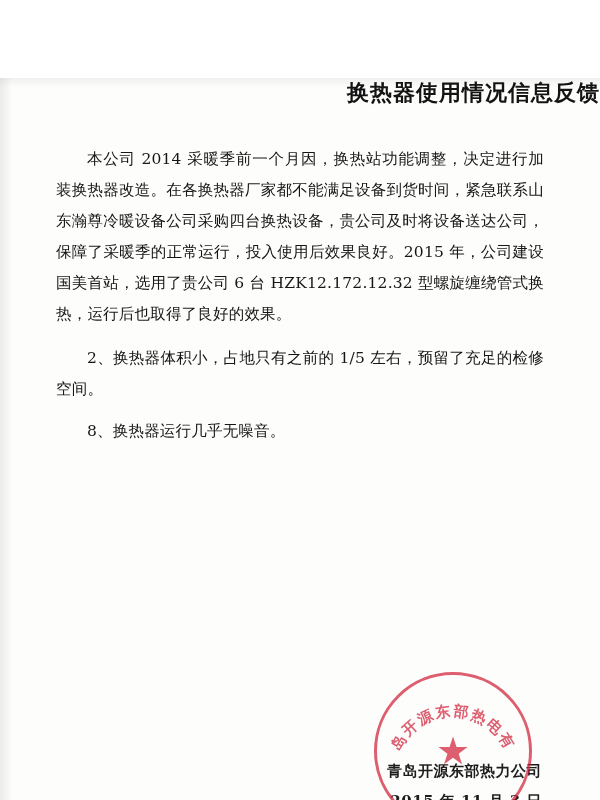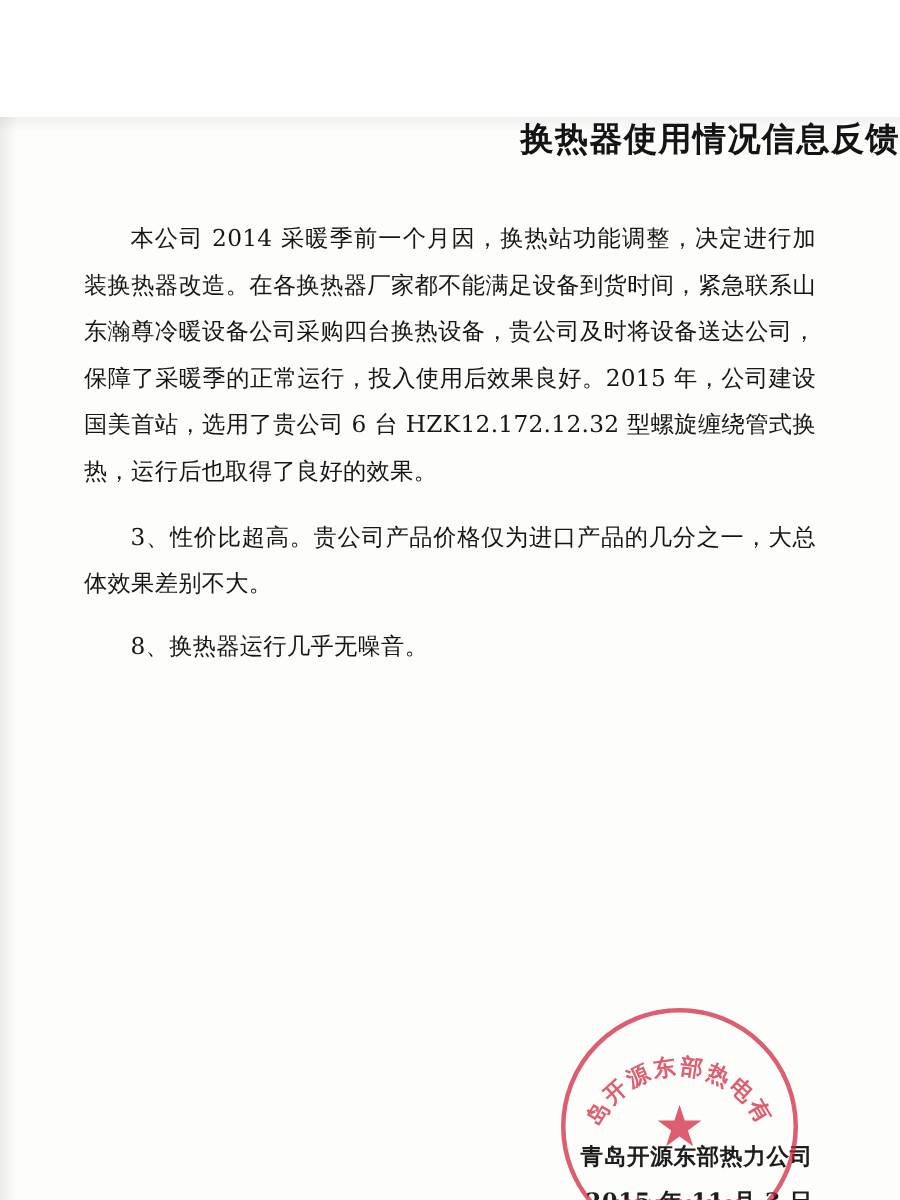--- a/index.html
+++ b/index.html
@@ -134,21 +134,21 @@
 
 <div class="page">
 
   <div class="edge-shadow-left"></div>
   <div class="edge-shadow-top"></div>
 
   <h1 class="doc-title">换热器使用情况信息反馈</h1>
 
   <div class="body-block">
     <p class="para">本公司 2014 采暖季前一个月因，换热站功能调整，决定进行加装换热器改造。在各换热器厂家都不能满足设备到货时间，紧急联系山东瀚尊冷暖设备公司采购四台换热设备，贵公司及时将设备送达公司，保障了采暖季的正常运行，投入使用后效果良好。2015 年，公司建设国美首站，选用了贵公司 6 台 HZK12.172.12.32 型螺旋缠绕管式换热，运行后也取得了良好的效果。</p>
-    <p class="para tight">3、性价比超高。贵公司产品价格仅为进口产品的几分之一，大总体效果差别不大。</p>
+    <p class="para tight">2、换热器体积小，占地只有之前的 1/5 左右，预留了充足的检修空间。</p>
     <p class="para tight">8、换热器运行几乎无噪音。</p>
   </div>
 
   <div class="sign-area">
     <div class="sign-line">青岛开源东部热力公司</div>
     <div class="sign-line">2015 年 11 月 3 日</div>
   </div>
 
   <div class="stamp">
     <div class="stamp-inner"></div>

